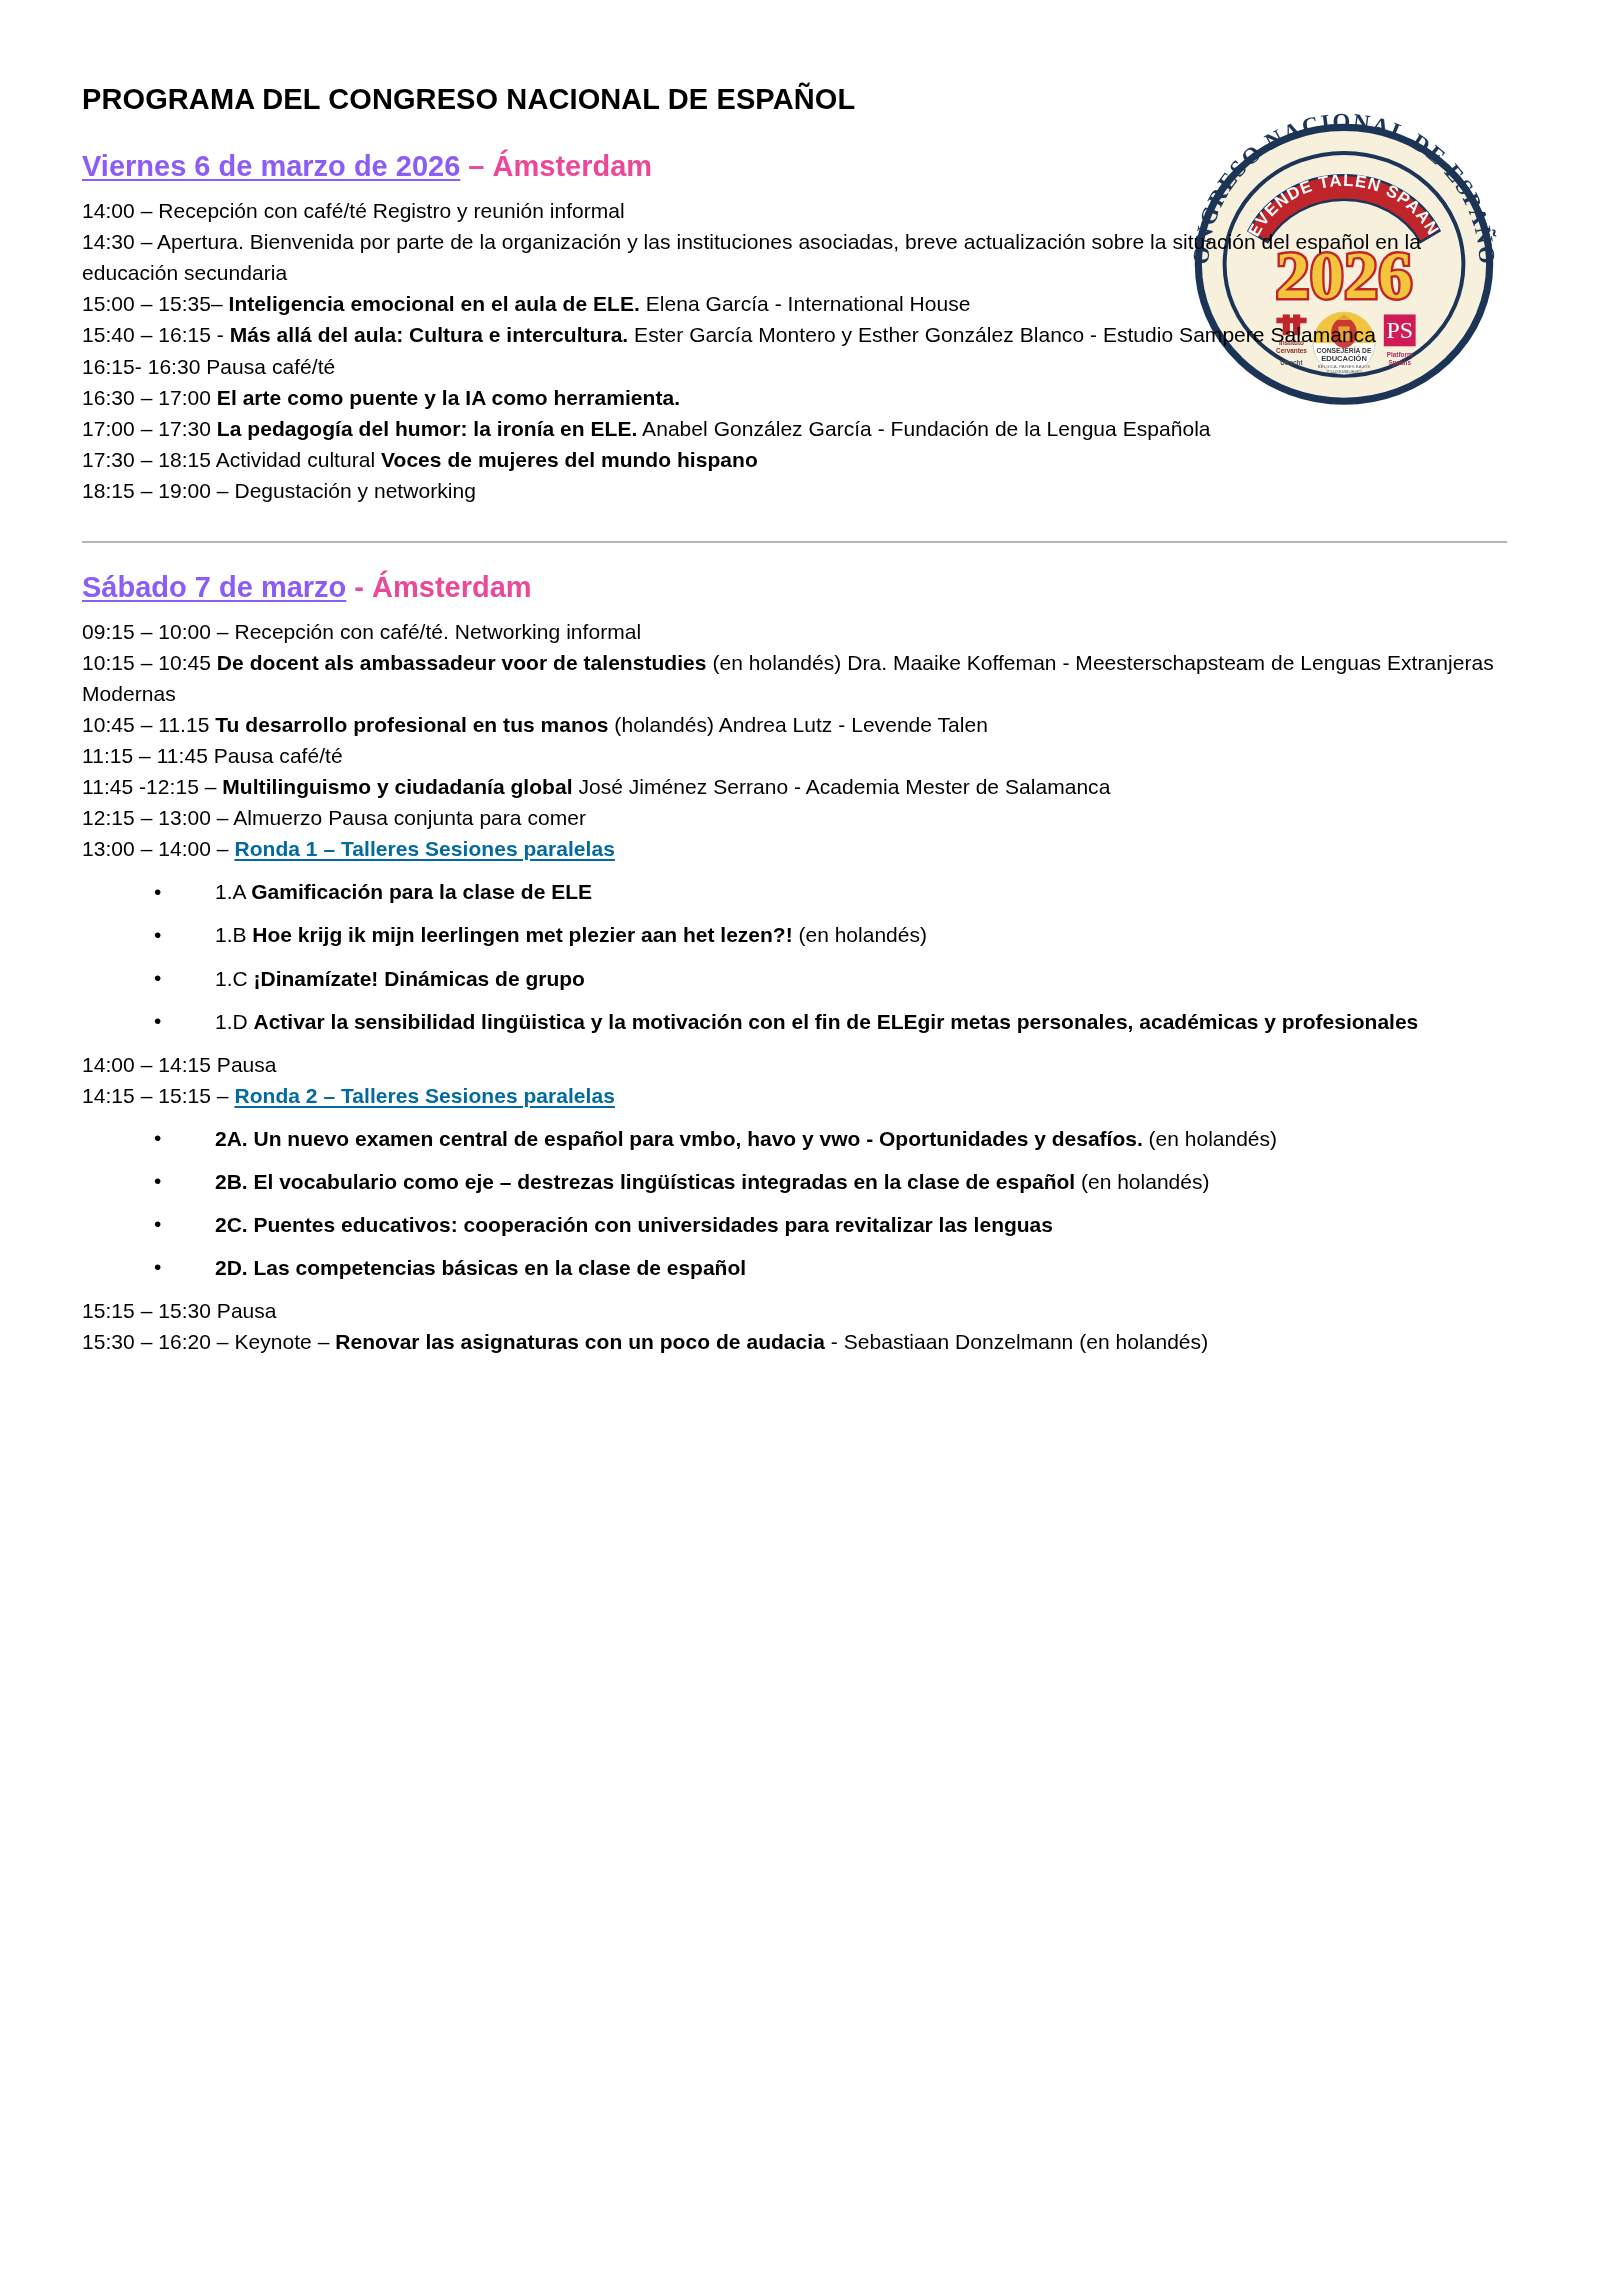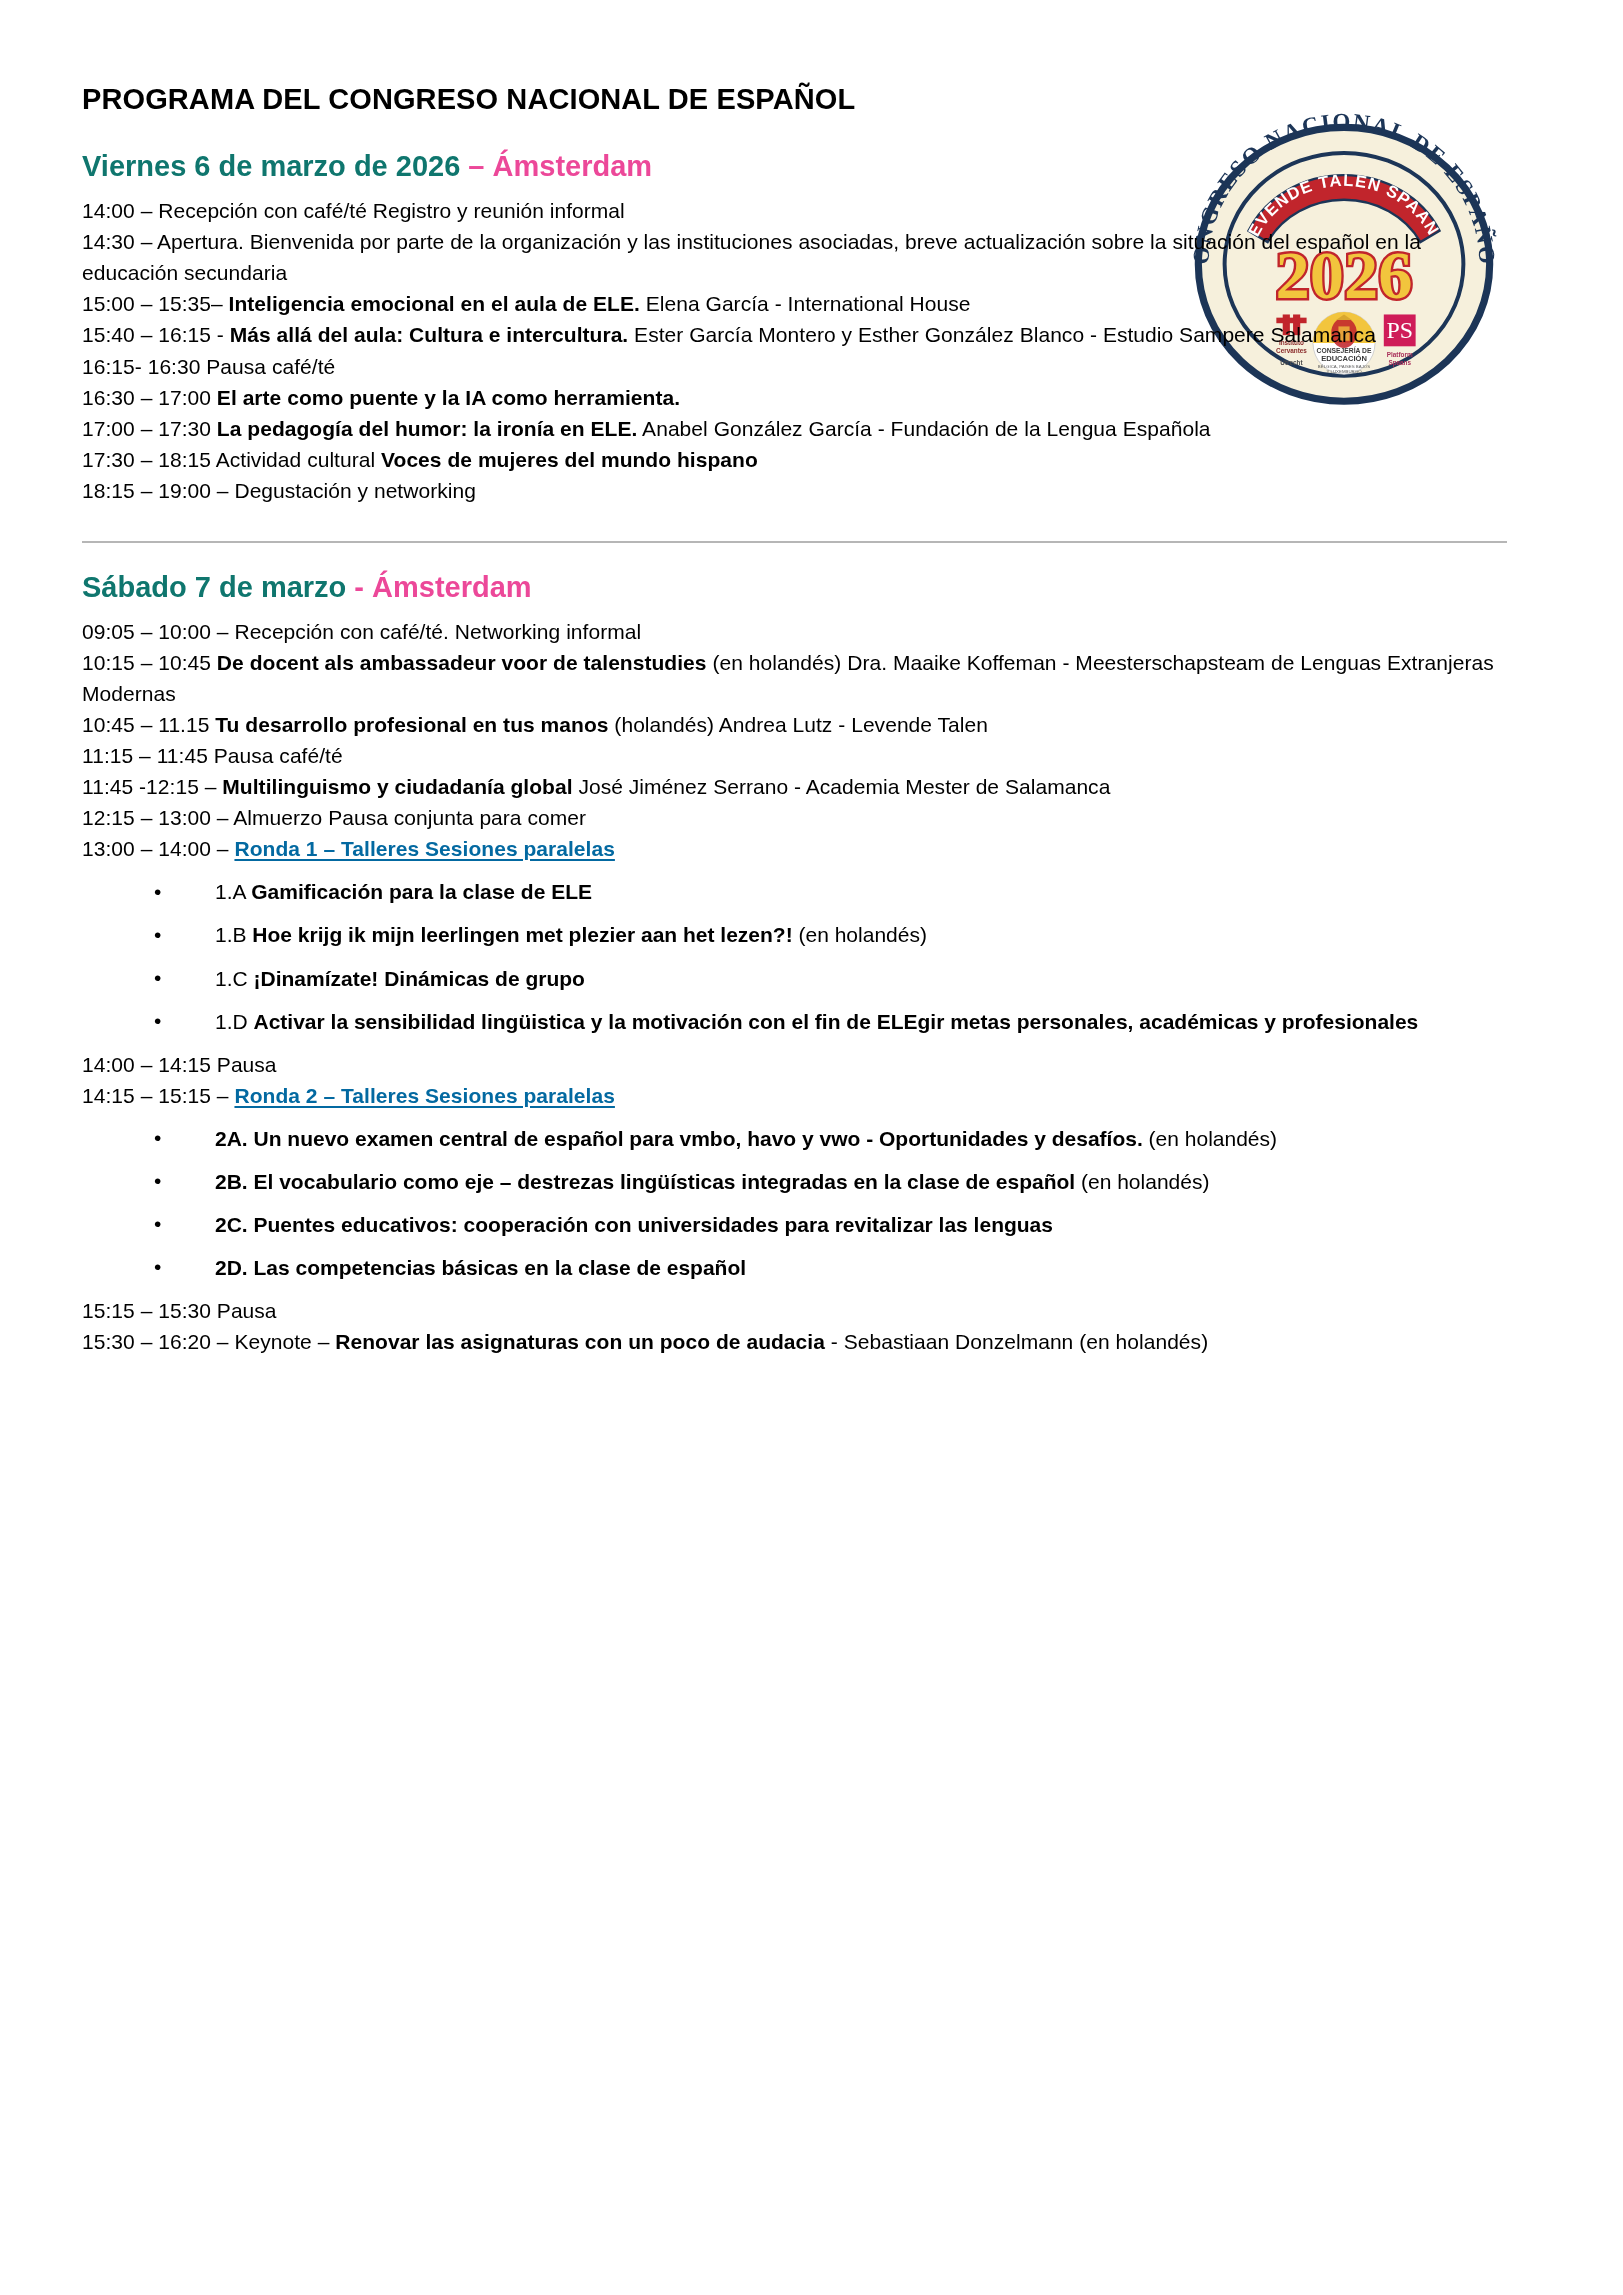--- a/index.html
+++ b/index.html
@@ -41,21 +41,22 @@
   }
 
   
   .day-heading {
     font-size: 29px;
     font-weight: bold;
     line-height: 1.2;
     margin: 0 0 11px 0;
   }
   .day-heading .day-link {
-    color: #0f766e;
+    color: #8b5cf6;
+    text-decoration: underline;
     text-underline-offset: 3.2px;
     text-decoration-thickness: 2px;
   }
   .day-heading .day-city {
     color: #ec4899;
   }
 
   
   .line {
     font-size: 21px;
@@ -219,21 +220,21 @@
     </section>
 
     <hr class="divider">
 
     <section>
       <h2 class="day-heading">
         <span class="day-link">Sábado 7 de marzo</span><span class="day-city"> - Ámsterdam</span>
       </h2>
 
       <p class="line">
-        <span>09:05 – 10:00 – Recepción con café/té. Networking informal</span>
+        <span>09:15 – 10:00 – Recepción con café/té. Networking informal</span>
       </p>
       <p class="line">
         <span>10:15 – 10:45 </span><span class="b">De docent als ambassadeur voor de talenstudies</span><span>  (en holandés) Dra. Maaike Koffeman - Meesterschapsteam de Lenguas Extranjeras Modernas</span>
       </p>
       <p class="line">
         <span>10:45 – 11.15 </span><span class="b">Tu desarrollo profesional en tus manos</span><span> (holandés) Andrea Lutz - Levende Talen</span>
       </p>
       <p class="line">
         <span>11:15 – 11:45 Pausa café/té</span>
       </p>

